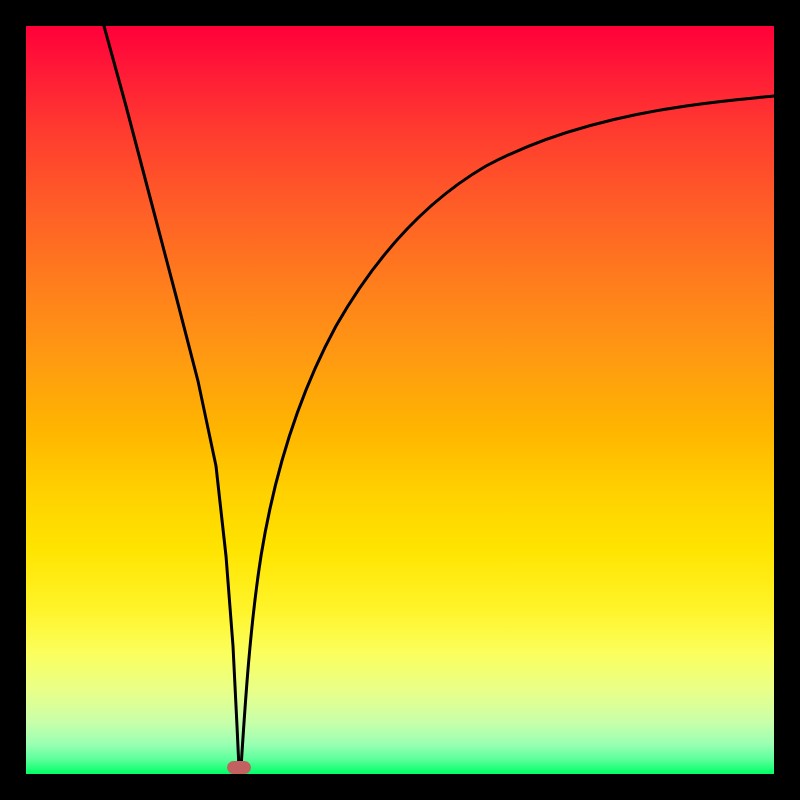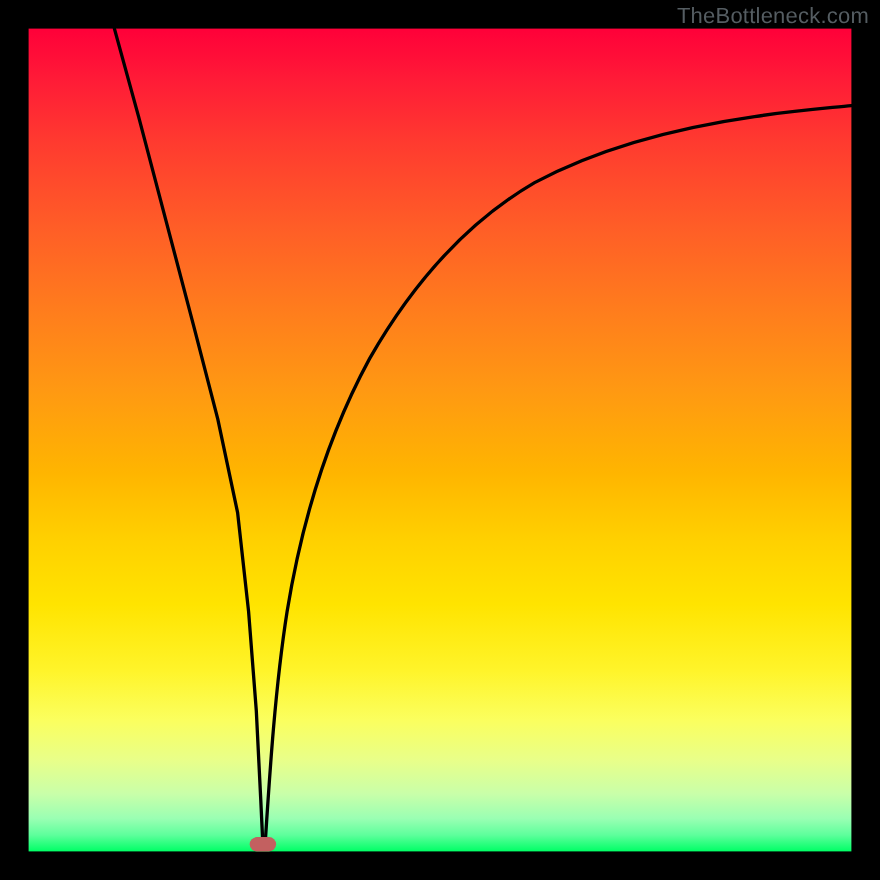--- a/index.html
+++ b/index.html
@@ -68,21 +68,20 @@
     height: 13px;
     border-radius: 7px;
     background: #c36060;
   }
 </style>
 </head>
 <body>
 
 <div class="frame">
 
-  <div class="watermark">TheBottleneck.com</div>
 
   <div class="plot-area">
 
     <svg class="curves" viewBox="0 0 748 748" preserveAspectRatio="none">
 
       <path d="M 78 0
                L 100 80
                L 125 175
                L 150 270
                L 172 355

